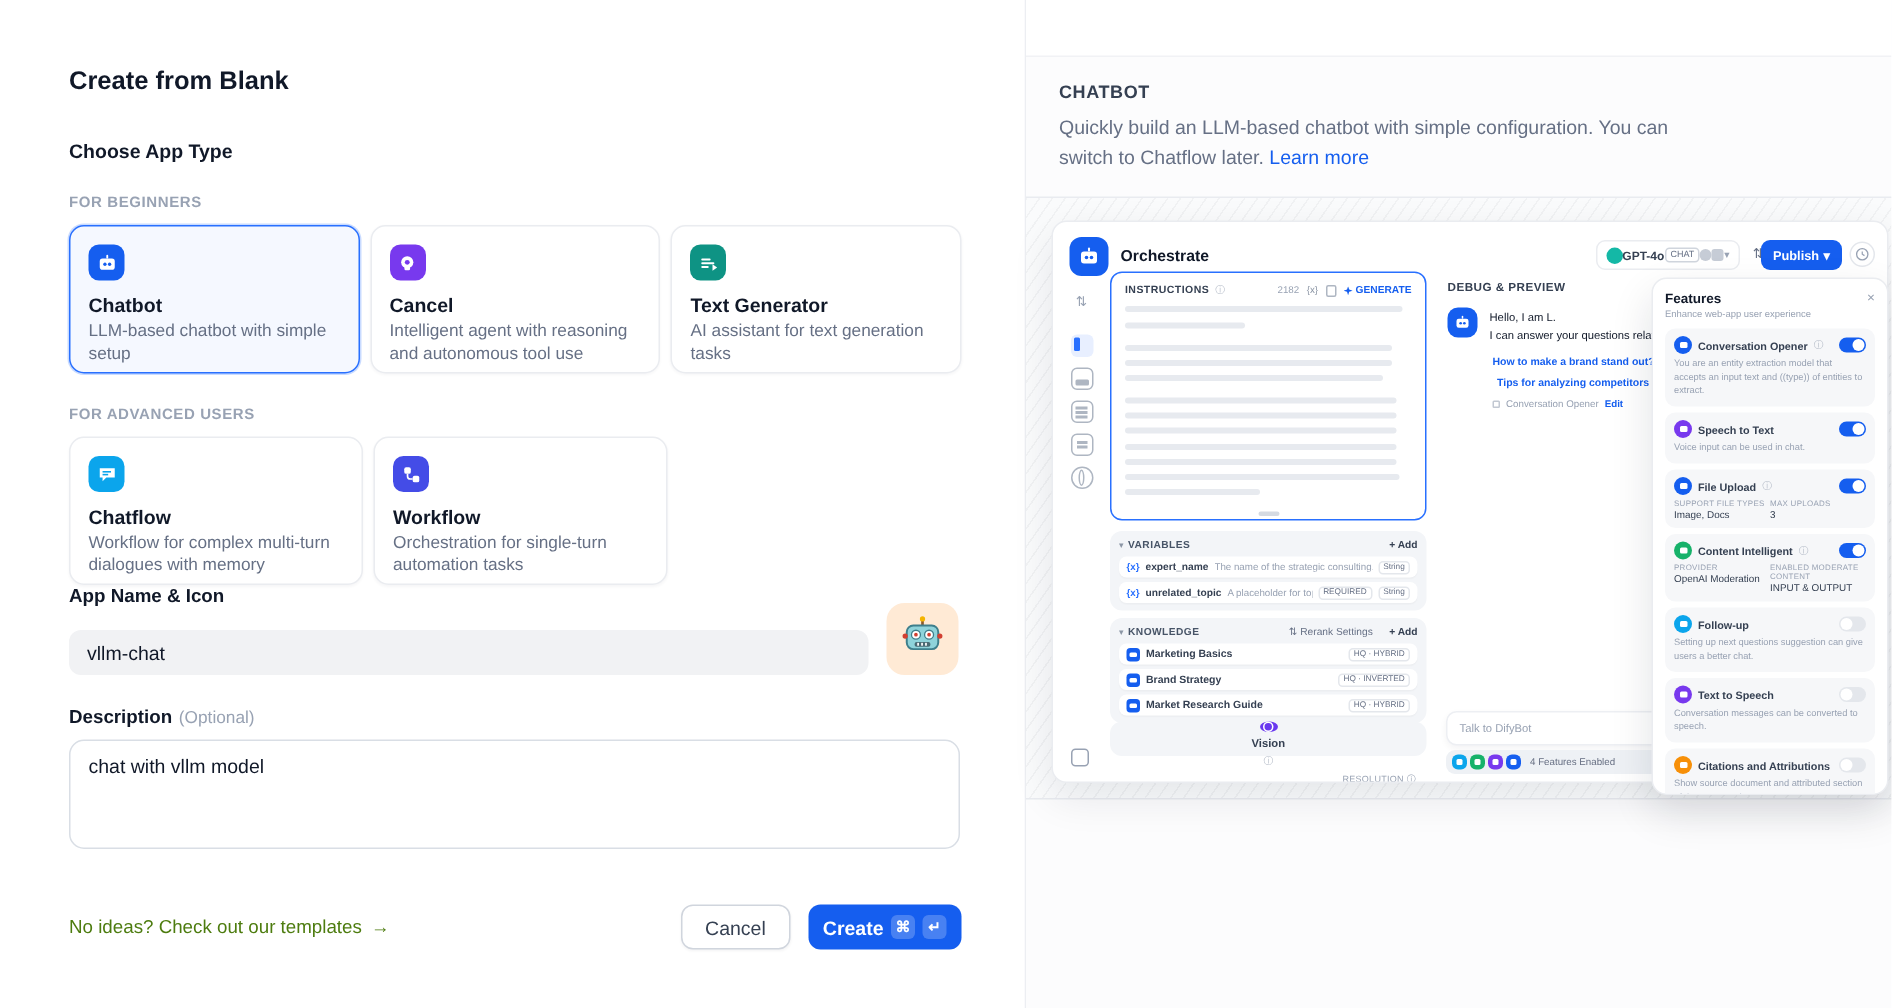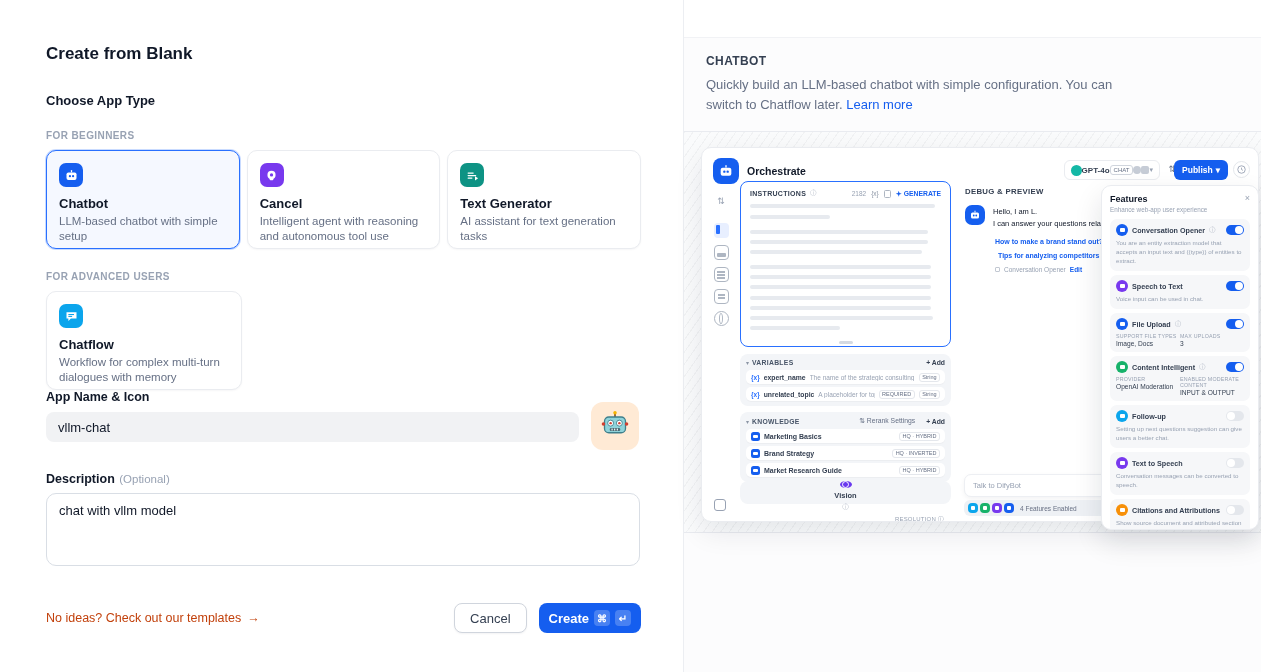--- a/index.html
+++ b/index.html
@@ -14,26 +14,26 @@
   .cards { display:flex; gap:7px; }
   .type-card { width:196px; height:99px; background:#fff; border:1px solid #eaecf0; border-radius:10px; padding:12px; cursor:pointer; box-shadow:0 1px 2px rgba(16,24,40,.04); }
   .type-card.selected { border:1px solid #2970ff; background:#f5f8ff; box-shadow:0 0 0 1px rgba(41,112,255,.25); }
   .type-icon { width:24px; height:24px; border-radius:7px; display:flex; align-items:center; justify-content:center; }
   .type-icon svg { width:15px; height:15px; }
   .card-title { font-size:13px; font-weight:700; color:#101828; margin-top:9px; }
   .card-desc { font-size:11.5px; color:#667085; line-height:1.32; margin-top:3px; }
 
   .field-label { font-size:12.5px; font-weight:700; color:#101828; }
   .optional { font-size:11.5px; font-weight:400; color:#98a2b3; }
-  .name-row { display:flex; align-items:flex-start; gap:12px; margin-top:8px; }
+  .name-row { display:flex; align-items:flex-end; gap:12px; margin-top:8px; }
   .name-input { width:533px; height:30px; background:#f1f2f4; border:none; border-radius:8px; font-family:"Liberation Sans",sans-serif; font-size:13px; color:#101828; padding:0 12px; outline:none; }
   .emoji-box { width:48px; height:48px; border-radius:12px; display:flex; align-items:center; justify-content:center; margin-top:-10px; cursor:pointer; }
   .desc-area { width:594px; height:73px; border:1px solid #d9dee5; border-radius:10px; background:#fff; font-family:"Liberation Sans",sans-serif; font-size:13px; color:#101828; padding:9px 12px; resize:none; outline:none; }
   .left-footer { position:absolute; left:46px; right:42px; bottom:39px; display:flex; align-items:center; justify-content:space-between; }
-  .tpl-link { font-size:12.5px; color:#c2410c; cursor:pointer; display:flex; gap:6px; align-items:center; }
+  .tpl-link { font-size:12.5px; color:#4d7c0f; cursor:pointer; display:flex; gap:6px; align-items:center; }
   .btns { display:flex; gap:12px; align-items:center; }
   .btn-cancel { height:30px; padding:0 15px; background:#fff; border:1px solid #d0d5dd; border-radius:8px; font-size:13px; font-weight:500; color:#354052; display:flex; align-items:center; cursor:pointer; box-shadow:0 1px 2px rgba(16,24,40,.05); }
   .btn-create { height:30px; padding:0 10px; background:#155eef; border:none; border-radius:8px; font-size:13px; font-weight:600; color:#fff; display:flex; align-items:center; gap:5px; cursor:pointer; }
   .keycap { width:16px; height:16px; background:rgba(255,255,255,.22); border-radius:4px; font-size:10px; display:flex; align-items:center; justify-content:center; }
 
   
   .right { width:578px; height:672px; background:#fcfcfd; border-left:1px solid #eceef2; }
   .right-top { height:38px; background:#fff; border-bottom:1px solid #f1f2f5; }
   .right-head { padding:16px 0 0 22px; }
   .rp-title { font-size:12px; font-weight:700; color:#354052; letter-spacing:.4px; }
@@ -198,20 +198,31 @@
         <div class="type-icon" style="background: rgb(11, 165, 236);">
           <svg viewBox="0 0 24 24">
               <path d="M4 5 h16 v10 h-9 l-4 4 v-4 H4 z" fill="#fff"></path>
               <rect x="7" y="8" width="9" height="1.7" fill="#0ba5ec"></rect>
               <rect x="7" y="11" width="6" height="1.7" fill="#0ba5ec"></rect>
             </svg>
         </div>
         <div class="card-title">Chatflow</div>
         <div class="card-desc">Workflow for complex multi-turn dialogues with memory</div>
       </div>
+      <div class="type-card">
+        <div class="type-icon" style="background: rgb(68, 76, 231);">
+          <svg viewBox="0 0 24 24">
+              <rect x="4" y="4" width="7" height="7" rx="2" fill="#fff"></rect>
+              <rect x="13" y="13" width="7" height="7" rx="2" fill="#fff"></rect>
+              <path d="M7.5 11 v2.5 a3 3 0 0 0 3 3 H13" stroke="#fff" stroke-width="1.8" fill="none"></path>
+            </svg>
+        </div>
+        <div class="card-title">Workflow</div>
+        <div class="card-desc">Orchestration for single-turn automation tasks</div>
+      </div>
     </div>
 
     <div class="field-label" style="">App Name &amp; Icon</div>
     <div class="name-row">
       <input class="name-input" type="text" value="vllm-chat" style="">
       <div class="emoji-box" style="background: rgb(255, 234, 213);">
         <span>
           <svg width="28" height="28" viewBox="0 0 32 32">
             <rect x="15" y="3" width="2" height="5" fill="#8a5a2b"></rect>
               <circle cx="16" cy="3" r="2" fill="#f4b400"></circle>

